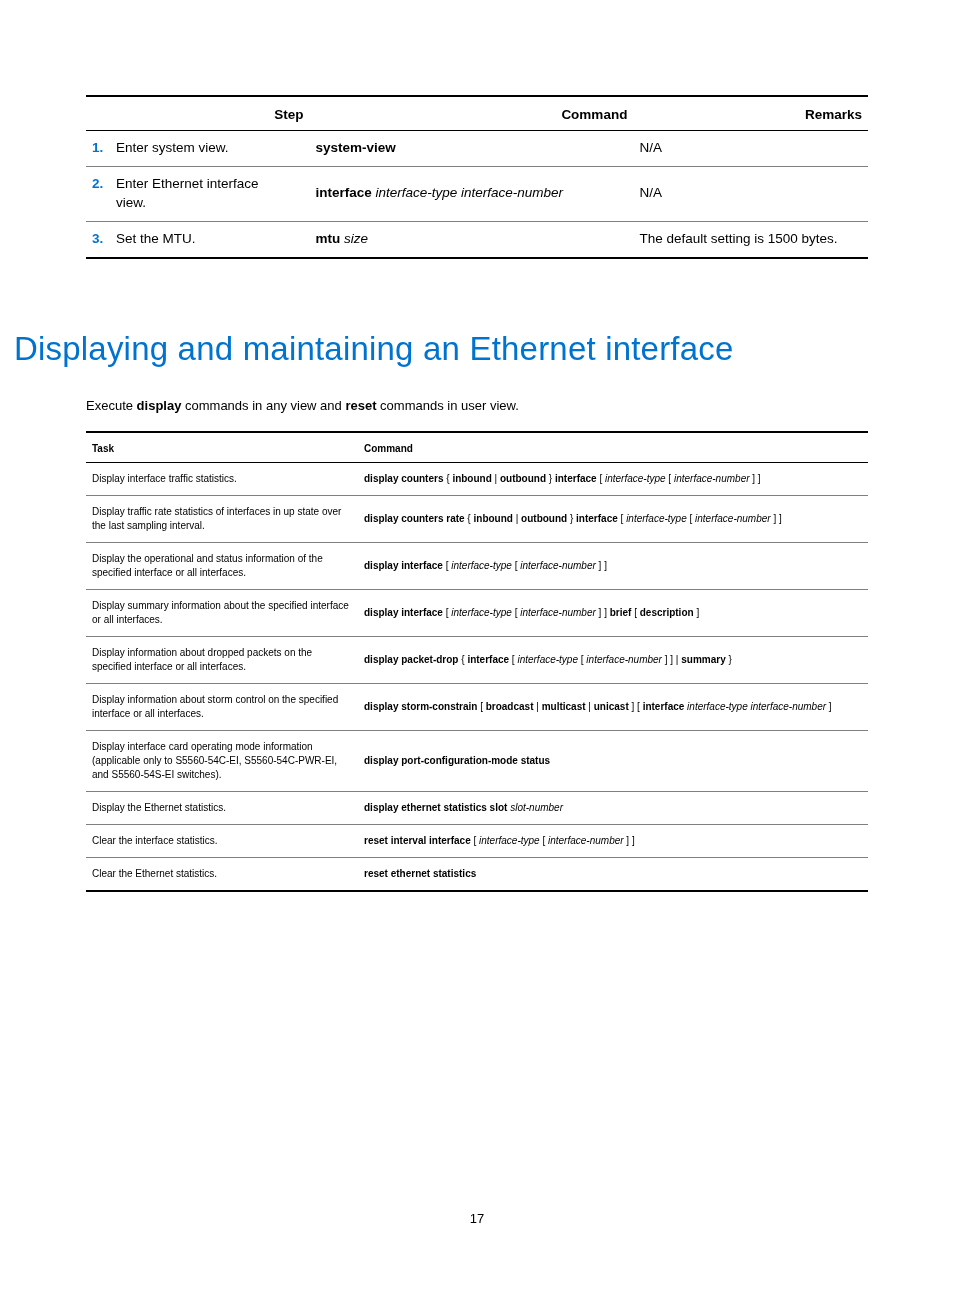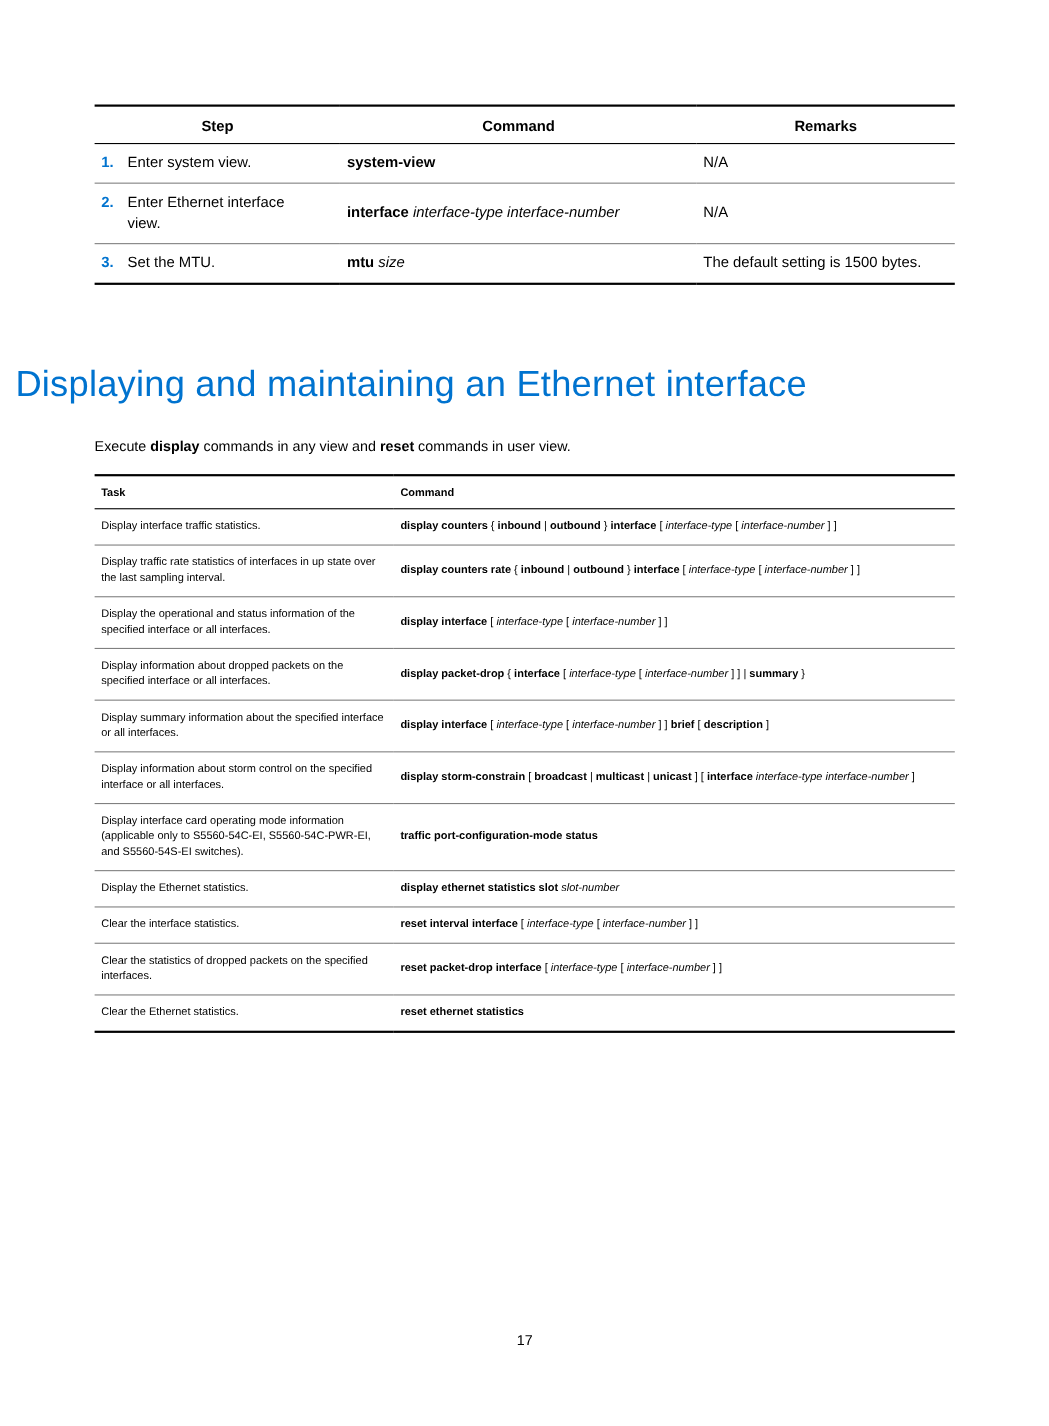--- a/index.html
+++ b/index.html
@@ -19,21 +19,21 @@
       width: 100%;
       border-collapse: collapse;
       font-size: 13.5px;
     }
     .steps-table thead tr {
       border-top: 2px solid #000;
       border-bottom: 1.5px solid #000;
     }
     .steps-table th {
       font-weight: bold;
-      text-align: center;
+      text-align: right;
       padding: 10px 6px 8px 6px;
       vertical-align: top;
     }
     .steps-table tbody tr { border-bottom: 1px solid #808080; }
     .steps-table tbody tr:last-child { border-bottom: 2px solid #000; }
     .steps-table td {
       padding: 8px 6px;
       vertical-align: middle;
       line-height: 1.4;
     }
@@ -148,46 +148,42 @@
         </tr>
         <tr>
           <td>Display traffic rate statistics of interfaces in up state over the last sampling interval.</td>
           <td><span class="bold">display counters rate</span><span> { </span><span class="bold">inbound</span><span> | </span><span class="bold">outbound</span><span> } </span><span class="bold">interface</span><span> [ </span><span class="italic">interface-type</span><span> [ </span><span class="italic">interface-number</span><span> ] ]</span></td>
         </tr>
         <tr>
           <td>Display the operational and status information of the specified interface or all interfaces.</td>
           <td><span class="bold">display interface</span><span> [ </span><span class="italic">interface-type</span><span> [ </span><span class="italic">interface-number</span><span> ] ]</span></td>
         </tr>
         <tr>
+          <td>Display summary information about the specified interface or all interfaces.</td>
+          <td><span class="bold">display interface</span><span> [ </span><span class="italic">interface-type</span><span> [ </span><span class="italic">interface-number</span><span> ] ] </span><span class="bold">brief</span><span> [ </span><span class="bold">description</span><span> ]</span></td>
+        </tr>
+        <tr>
           <td>Display information about dropped packets on the specified interface or all interfaces.</td>
           <td><span class="bold">display packet-drop</span><span> { </span><span class="bold">interface</span><span> [ </span><span class="italic">interface-type</span><span> [ </span><span class="italic">interface-number</span><span> ] ] | </span><span class="bold">summary</span><span> }</span></td>
-        </tr>
-        <tr>
-          <td>Display summary information about the specified interface or all interfaces.</td>
-          <td><span class="bold">display interface</span><span> [ </span><span class="italic">interface-type</span><span> [ </span><span class="italic">interface-number</span><span> ] ] </span><span class="bold">brief</span><span> [ </span><span class="bold">description</span><span> ]</span></td>
         </tr>
         <tr>
           <td>Display information about storm control on the specified interface or all interfaces.</td>
           <td><span class="bold">display storm-constrain</span><span> [ </span><span class="bold">broadcast</span><span> | </span><span class="bold">multicast</span><span> | </span><span class="bold">unicast</span><span> ] [ </span><span class="bold">interface</span><span> </span><span class="italic">interface-type interface-number</span><span> ]</span></td>
         </tr>
         <tr>
           <td>Display interface card operating mode information (applicable only to S5560-54C-EI, S5560-54C-PWR-EI, and S5560-54S-EI switches).</td>
-          <td><span class="bold">traffic port-configuration-mode status</span></td>
+          <td><span class="bold">display port-configuration-mode status</span></td>
         </tr>
         <tr>
           <td>Display the Ethernet statistics.</td>
           <td><span class="bold">display ethernet statistics slot</span><span> </span><span class="italic">slot-number</span></td>
         </tr>
         <tr>
           <td>Clear the interface statistics.</td>
           <td><span class="bold">reset interval interface</span><span> [ </span><span class="italic">interface-type</span><span> [ </span><span class="italic">interface-number</span><span> ] ]</span></td>
-        </tr>
-        <tr>
-          <td>Clear the statistics of dropped packets on the specified interfaces.</td>
-          <td><span class="bold">reset packet-drop interface</span><span> [ </span><span class="italic">interface-type</span><span> [ </span><span class="italic">interface-number</span><span> ] ]</span></td>
         </tr>
         <tr>
           <td>Clear the Ethernet statistics.</td>
           <td><span class="bold">reset ethernet statistics</span></td>
         </tr>
       </tbody>
   </table>
 
 </div>
 

